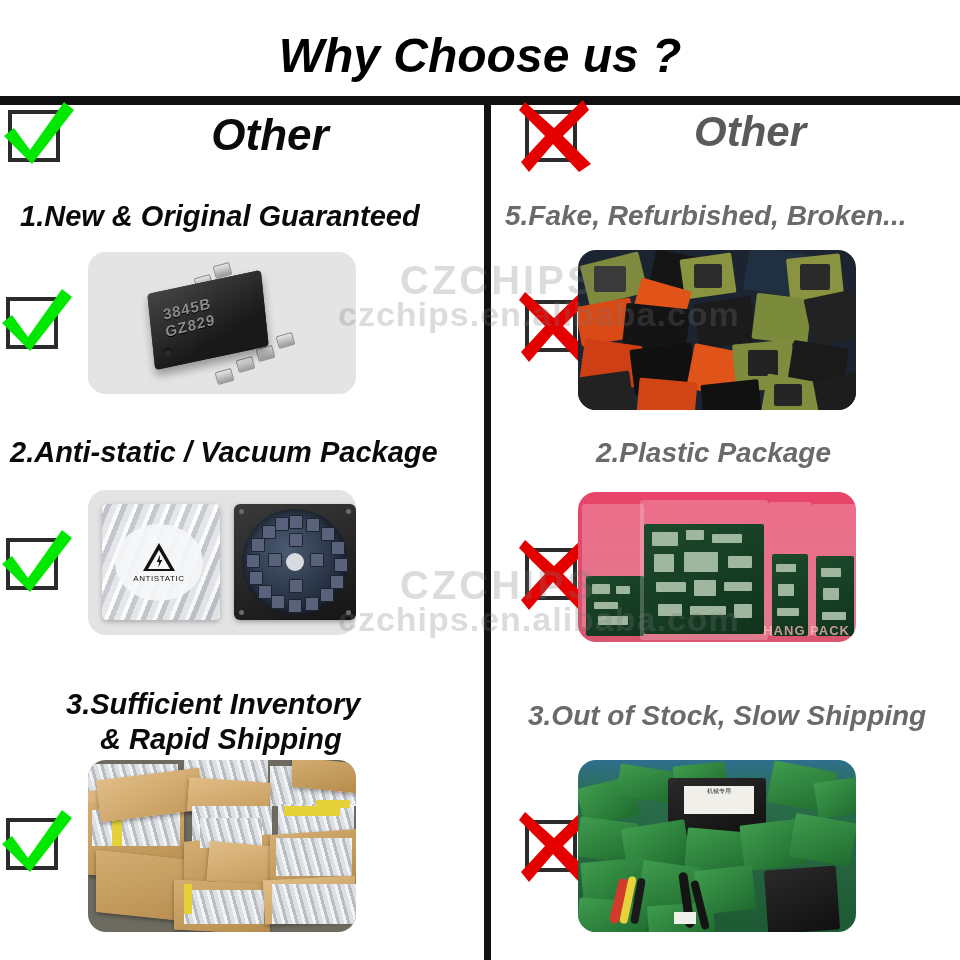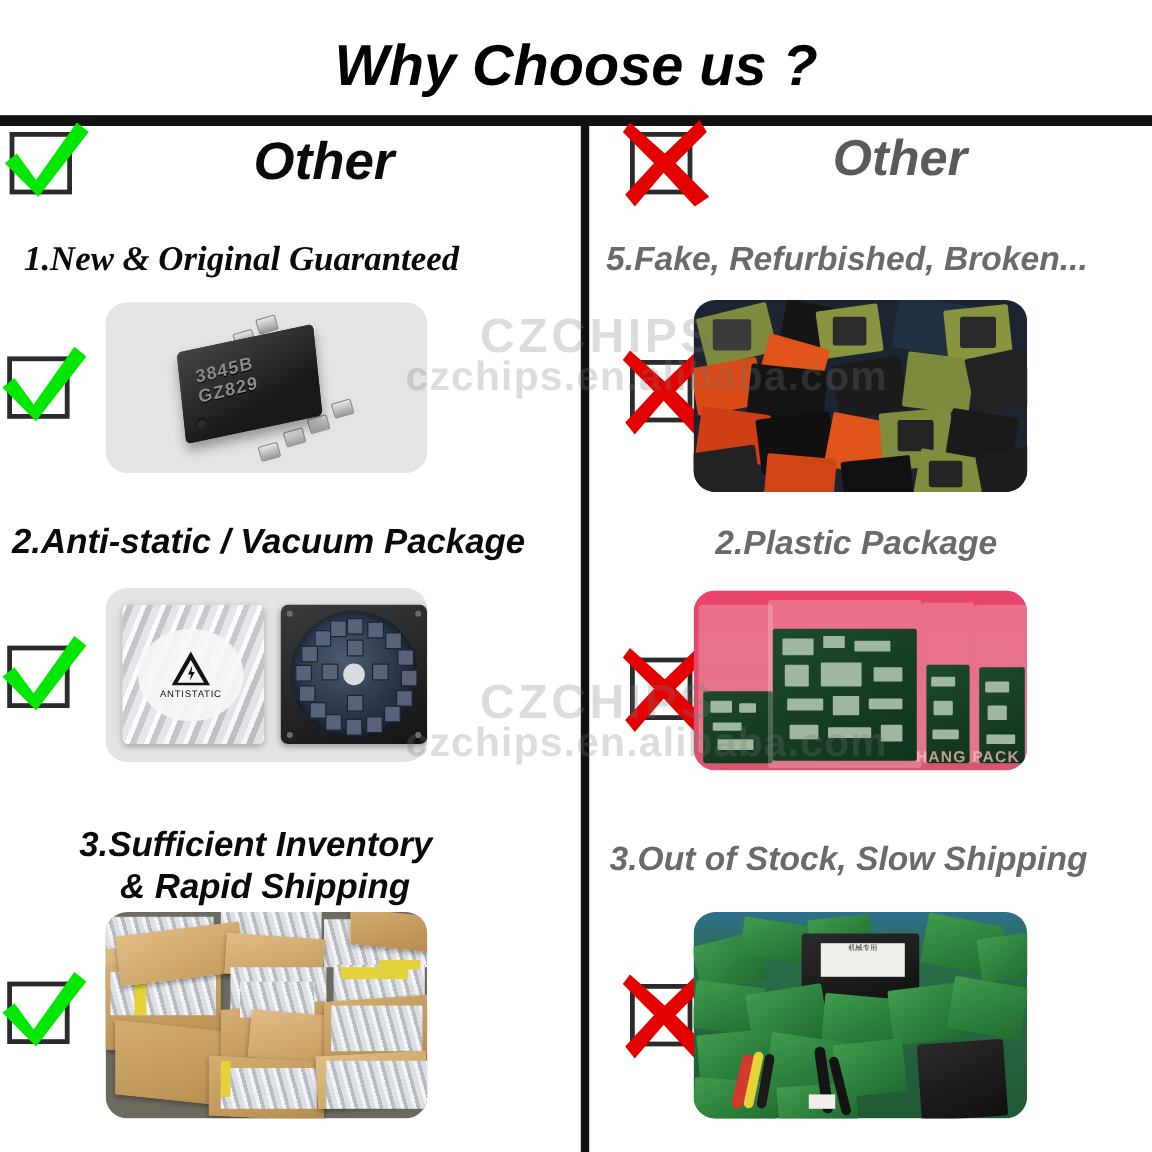--- a/index.html
+++ b/index.html
@@ -165,21 +165,21 @@
   </div>
   <div class="head-ours">Other</div>
 
   <div class="markbox" style="left:525px;top:110px;">
     <svg viewBox="0 0 86 86">
       <path d="M14 10 L43 36 L72 8 L78 18 L52 44 L80 72 L68 80 L42 52 L18 80 L10 70 L34 44 L8 18 Z" fill="#E50000"></path>
     </svg>
   </div>
   <div class="head-other">Other</div>
 
-  <div class="rowlabel l" style="left:20px;top:200px;font-size:29px;font-family:Liberation Serif, serif;">1.New &amp; Original Guaranteed</div>
+  <div class="rowlabel l" style="left:20px;top:200px;font-size:29px;">1.New &amp; Original Guaranteed</div>
   <div class="rowlabel r" style="left:505px;top:200px;font-size:28px;">5.Fake, Refurbished, Broken...</div>
 
   <div class="markbox" style="left:6px;top:297px;">
     <svg viewBox="0 0 86 86">
       <path d="M10 44 L20 36 L36 58 L70 10 L80 18 L38 72 Z" fill="#00E800"></path>
     </svg>
   </div>
   <div class="markbox" style="left:525px;top:300px;">
     <svg viewBox="0 0 86 86">
       <path d="M14 10 L43 36 L72 8 L78 18 L52 44 L80 72 L68 80 L42 52 L18 80 L10 70 L34 44 L8 18 Z" fill="#E50000"></path>
@@ -328,21 +328,21 @@
         <div class="cmp" style="left:5px;top:12px;width:20px;height:9px;"></div>
         <div class="cmp" style="left:7px;top:32px;width:16px;height:12px;"></div>
         <div class="cmp" style="left:6px;top:56px;width:24px;height:8px;"></div>
       </div>
       <div class="packtxt">HANG PACK</div>
     </div>
   </div>
 
   <div class="rowlabel l" style="left:66px;top:688px;font-size:29px;">3.Sufficient Inventory</div>
   <div class="rowlabel l" style="left:100px;top:723px;font-size:29px;">&amp; Rapid Shipping</div>
-  <div class="rowlabel r" style="left:508px;top:700px;font-size:28px;">3.Out of Stock, Slow Shipping</div>
+  <div class="rowlabel r" style="left:528px;top:700px;font-size:28px;">3.Out of Stock, Slow Shipping</div>
 
   <div class="markbox" style="left:6px;top:818px;">
     <svg viewBox="0 0 86 86">
       <path d="M10 44 L20 36 L36 58 L70 10 L80 18 L38 72 Z" fill="#00E800"></path>
     </svg>
   </div>
   <div class="markbox" style="left:525px;top:820px;">
     <svg viewBox="0 0 86 86">
       <path d="M14 10 L43 36 L72 8 L78 18 L52 44 L80 72 L68 80 L42 52 L18 80 L10 70 L34 44 L8 18 Z" fill="#E50000"></path>
     </svg>

